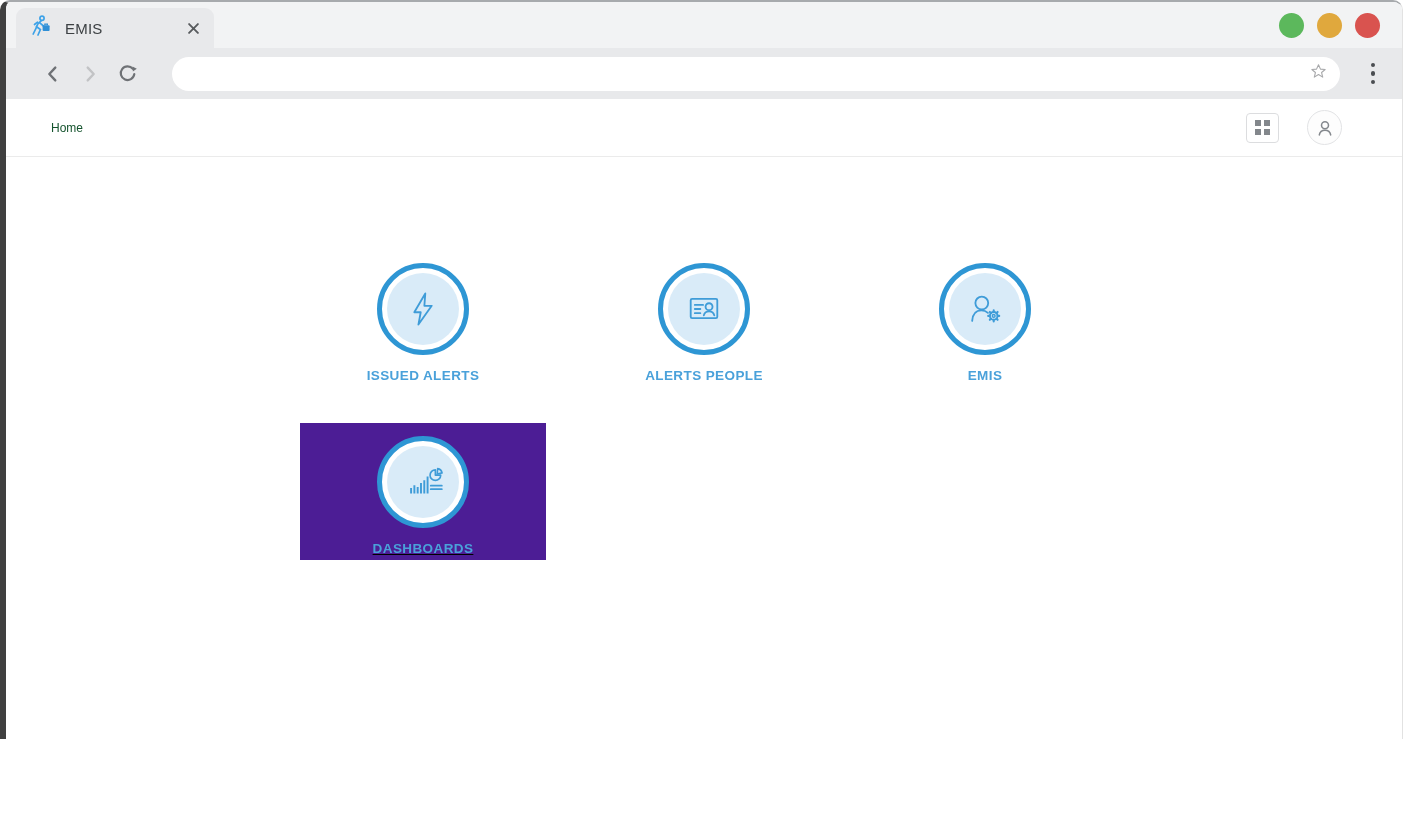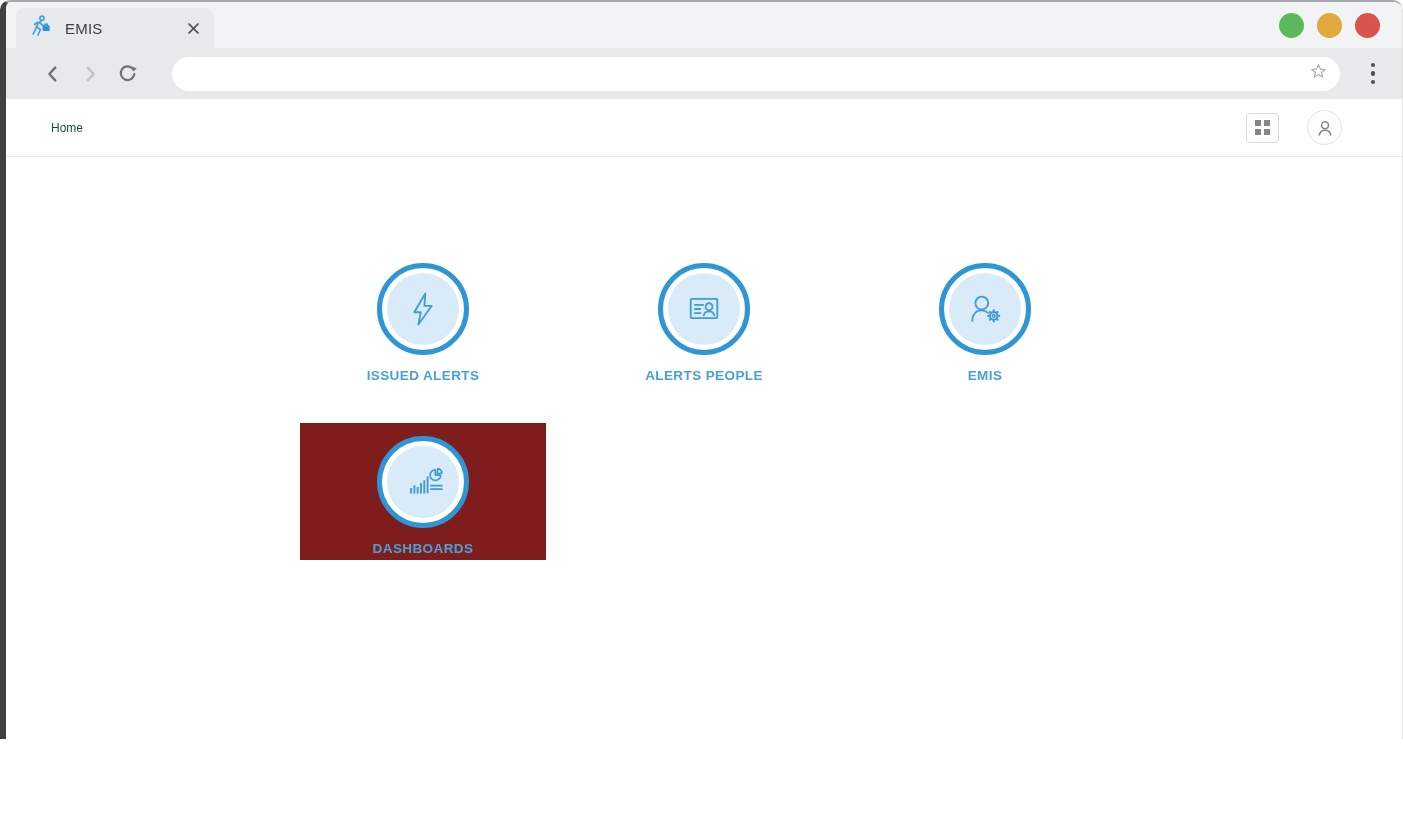--- a/index.html
+++ b/index.html
@@ -38,21 +38,21 @@
   .gridbtn .g { display:grid; grid-template-columns:6px 6px; grid-template-rows:6px 6px; gap:3px; }
   .gridbtn .g b { background:#83878c; display:block; }
   .userbtn { width:35px; height:35px; border:1px solid #e2e3e5; border-radius:50%; background:#fdfdfd;
              display:flex; align-items:center; justify-content:center; cursor:pointer; }
 
   
   .content { background:#fff; height:656px; }
   .tilegrid { width:808px; margin:0 auto; padding-top:93px; display:grid;
               grid-template-columns:repeat(3,246px); column-gap:35px; row-gap:36px; }
   .tile { height:137px; display:flex; flex-direction:column; align-items:center; padding-top:13px; cursor:pointer; }
-  .tile.highlight { background:#7f1d1d; }
+  .tile.highlight { background:#4c1d95;text-decoration:underline; }
   .ring { width:92px; height:92px; border-radius:50%; border:5px solid #2e96d4; background:#fff;
           display:flex; align-items:center; justify-content:center; }
   .fill { width:72px; height:72px; border-radius:50%; background:#d9ebf8;
           display:flex; align-items:center; justify-content:center; }
   .tile-label { margin-top:13px; font-size:13.5px; font-weight:700; letter-spacing:.4px; color:#4aa1da; }
   .ticon { stroke:#3f9cd8; fill:none; stroke-width:2; stroke-linecap:round; stroke-linejoin:round; }
 </style>
 </head>
 <body>
 

